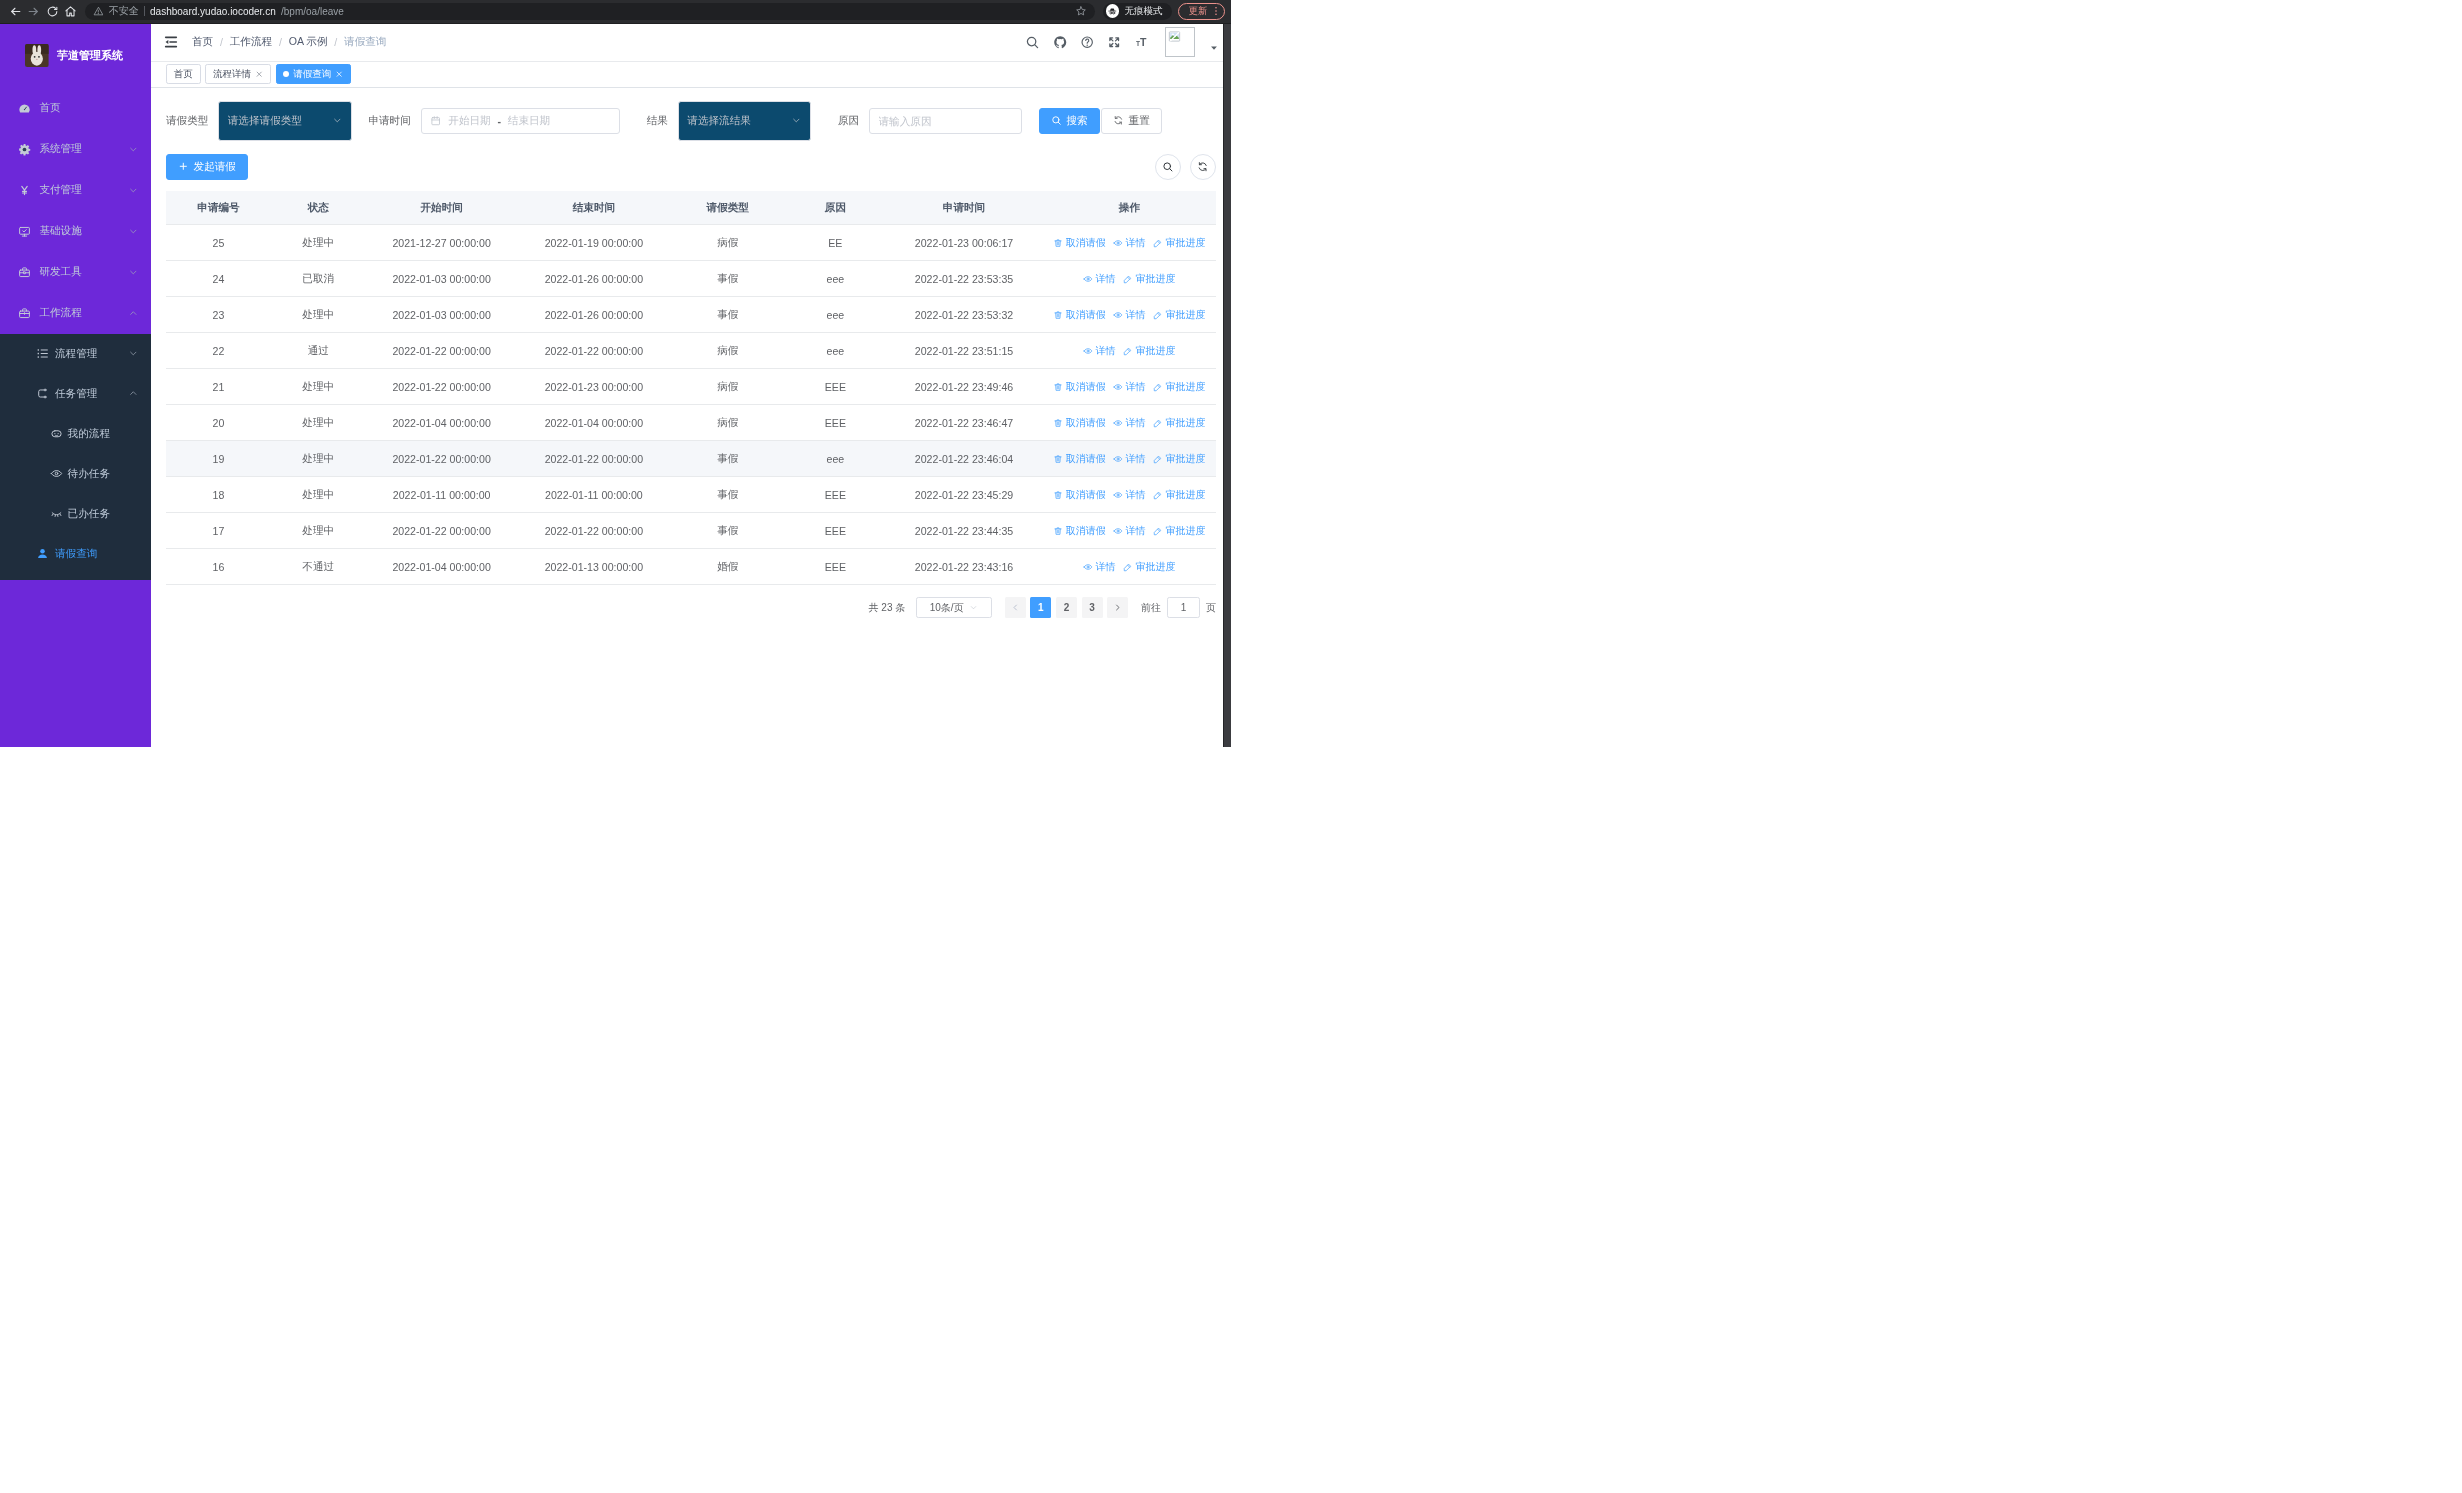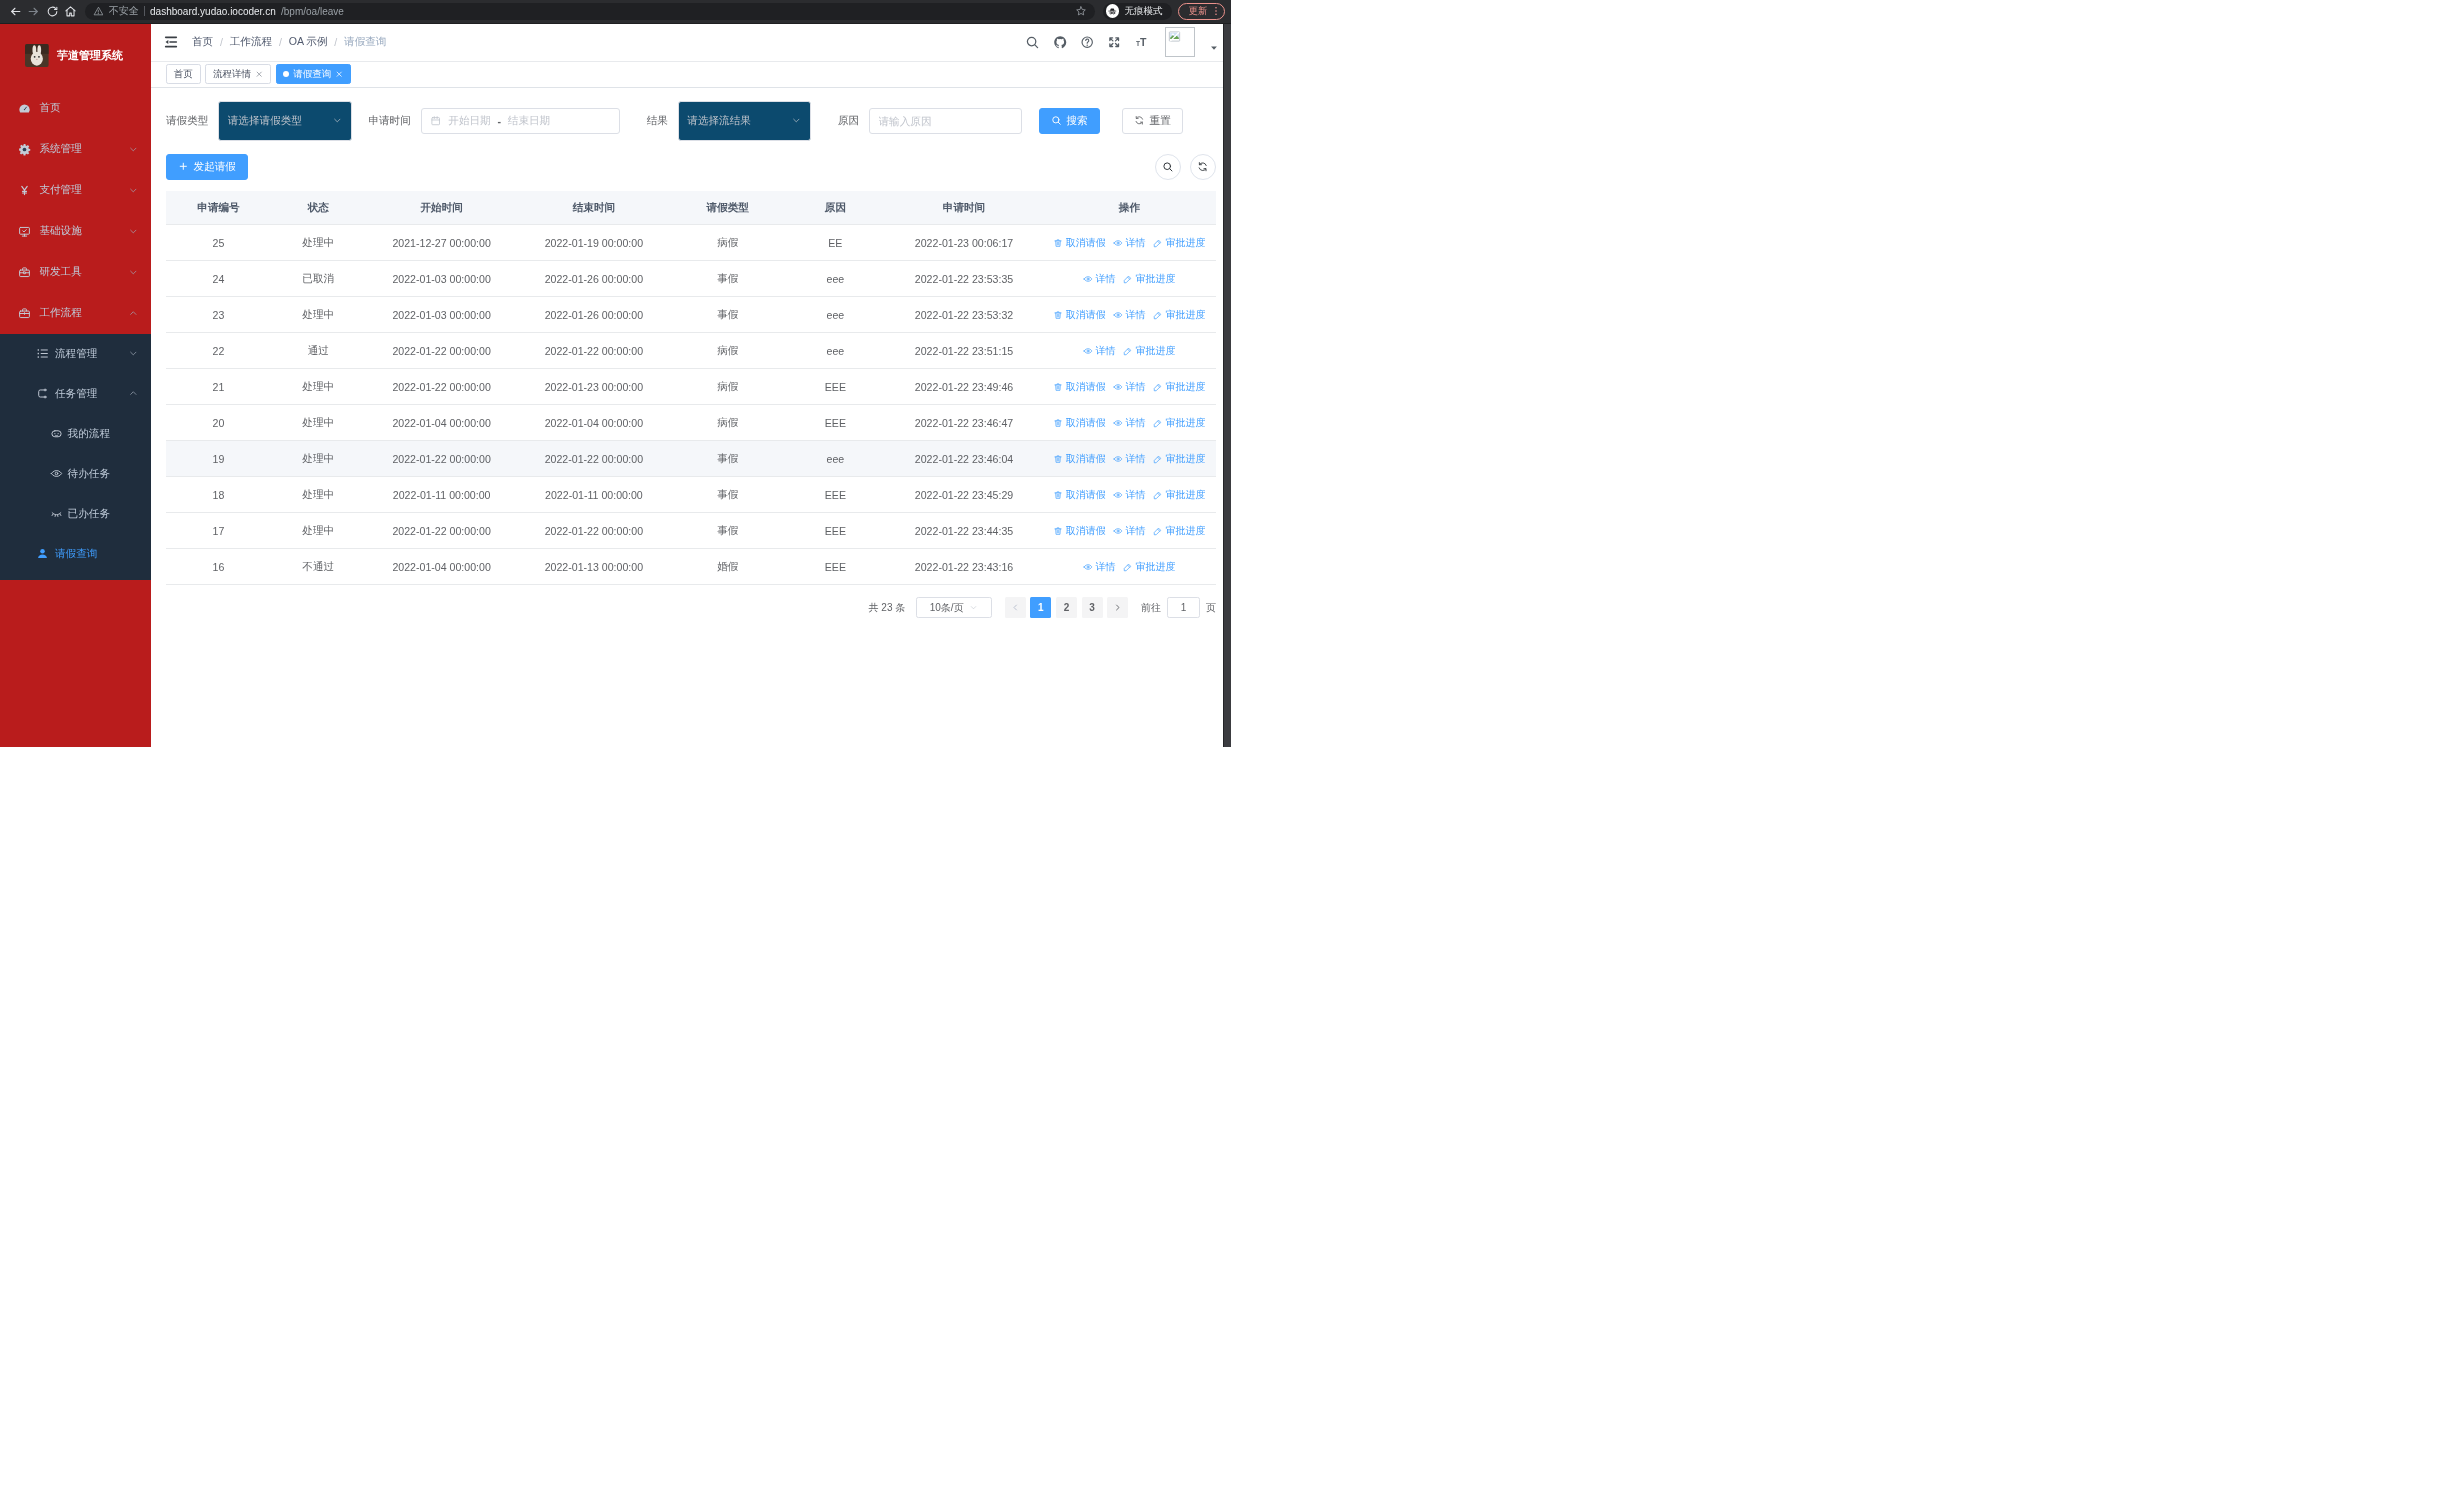--- a/index.html
+++ b/index.html
@@ -32,21 +32,21 @@
            gap:5.3px; padding:0 9px 0 2.3px; color:#eceef0; font-size:9.5px; }
   .incog-ic { width:13.7px; height:13.7px; background:#fff; border-radius:50%; color:#1f2023;
               display:flex; align-items:center; justify-content:center; }
   .incog-ic svg { width:10.6px; height:10.6px; }
   .update-pill { height:17.5px; border:1.1px solid #ec928c; border-radius:9px; display:flex;
                  align-items:center; gap:2.3px; padding:0 2.3px 0 9px; color:#ec928c; font-size:9.5px; }
   .dot-ic { width:12px; height:12px; color:#ec928c; }
 
   
   .app { display:flex; height:723px; }
-  .sidebar { width:151px; background:#b91c1c; flex:none; display:flex; flex-direction:column; overflow:hidden; }
+  .sidebar { width:151px; background:#6d28d9; flex:none; display:flex; flex-direction:column; overflow:hidden; }
   .logo-row { height:64px; display:flex; align-items:center; padding-left:25px; gap:8.4px; flex:none; }
   .logo-img { width:23.6px; height:23.6px; border-radius:2.3px; overflow:hidden; flex:none; }
   .logo-img svg { width:100%; height:100%; }
   .logo-title { color:#fff; font-size:11px; font-weight:bold; white-space:nowrap; }
   .menu-item { display:flex; align-items:center; color:#bfcbd9; font-size:10.6px; cursor:pointer; }
   .lvl1 { height:41px; padding:0 12px 0 18px; }
   .submenu-wrap { background:#1f2d3d; padding-bottom:6px; }
   .lvl2 { height:40px; padding:0 12px 0 36px; }
   .lvl3 { height:40px; padding:0 12px 0 50px; }
   .mi-icon { width:13px; height:13px; margin-right:8.4px; flex:none; color:#c3cbd6; }
@@ -526,21 +526,21 @@
         <input class="text-input" placeholder="请输入原因" style="">
         <button class="btn btn-primary" style="margin-left:16.7px">
           <span class="bicon">
               <svg viewBox="0 0 24 24" fill="none" stroke="currentColor" stroke-width="2" stroke-linecap="round" stroke-linejoin="round">
                 <circle cx="11" cy="11" r="7" stroke-width="2.1"></circle>
                 <path d="M16.5 16.5L21 21" stroke-width="2.1"></path>
               </svg>
             </span>
           <span>搜索</span>
         </button>
-        <button class="btn btn-plain" style="margin-left:22px">
+        <button class="btn btn-plain" style="margin-left:1px">
           <span class="bicon">
               <svg viewBox="0 0 24 24" fill="none" stroke="currentColor" stroke-width="2" stroke-linecap="round" stroke-linejoin="round">
                 <path d="M19.5 9.5A8 8 0 0 0 5.2 7.6" stroke-width="1.9"></path>
                 <path d="M5 3.4v4.4h4.4" stroke-width="1.9"></path>
                 <path d="M4.5 14.5a8 8 0 0 0 14.3 1.9" stroke-width="1.9"></path>
                 <path d="M19 20.6v-4.4h-4.4" stroke-width="1.9"></path>
               </svg>
             </span>
           <span>重置</span>
         </button>

